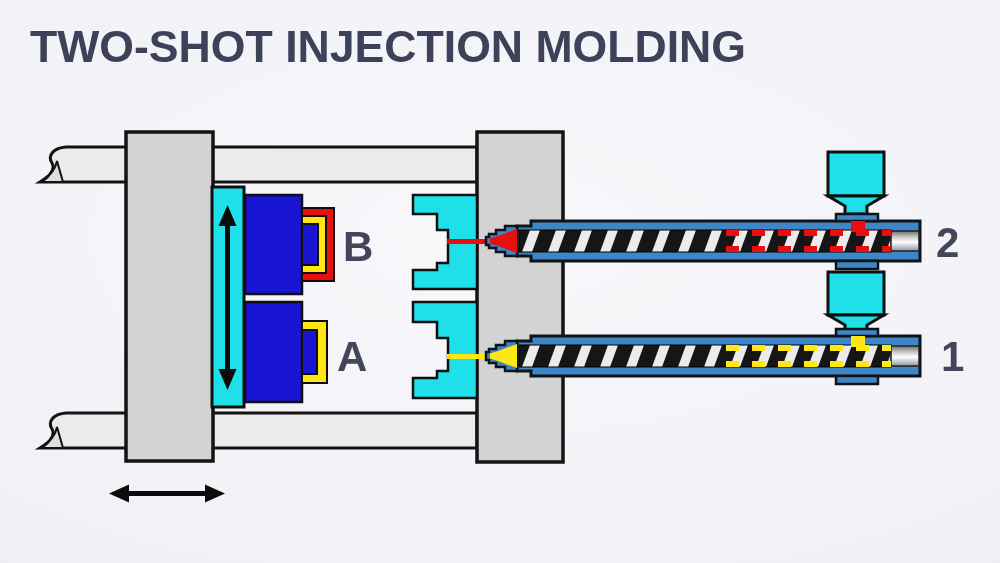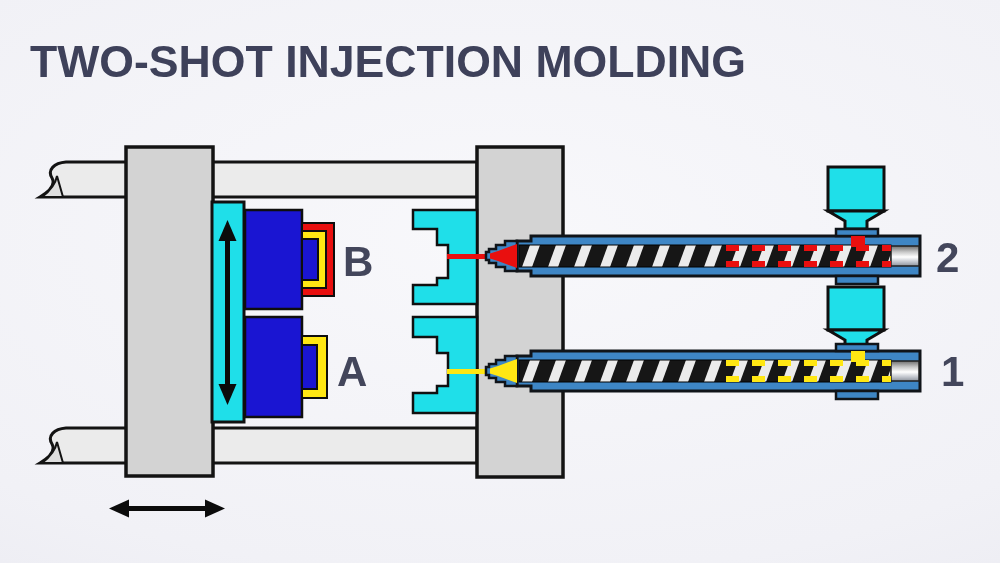--- a/index.html
+++ b/index.html
@@ -1,21 +1,21 @@
 <!DOCTYPE html>
 <html><head>
 <meta charset="utf-8">
 <style>
   html,body{margin:0;padding:0;}
   body{
     width:1000px;height:563px;overflow:hidden;
     font-family:"Liberation Sans", sans-serif;
     background: radial-gradient(ellipse 130% 110% at 50% 42%, #f8f8fb 0%, #f1f1f6 55%, #e4e4ed 100%);
   }
-  .stage{position:relative;width:1000px;height:470px;margin-top:15px;}
+  .stage{position:relative;width:1000px;height:470px;}
   svg{position:absolute;left:0;top:0;}
   .title-text{
     font-family:"Liberation Sans", sans-serif;
     font-weight:bold;
     fill:#3e415a;
   }
   .big-label{
     font-family:"Liberation Sans", sans-serif;
     font-weight:bold;
     font-size:42px;

